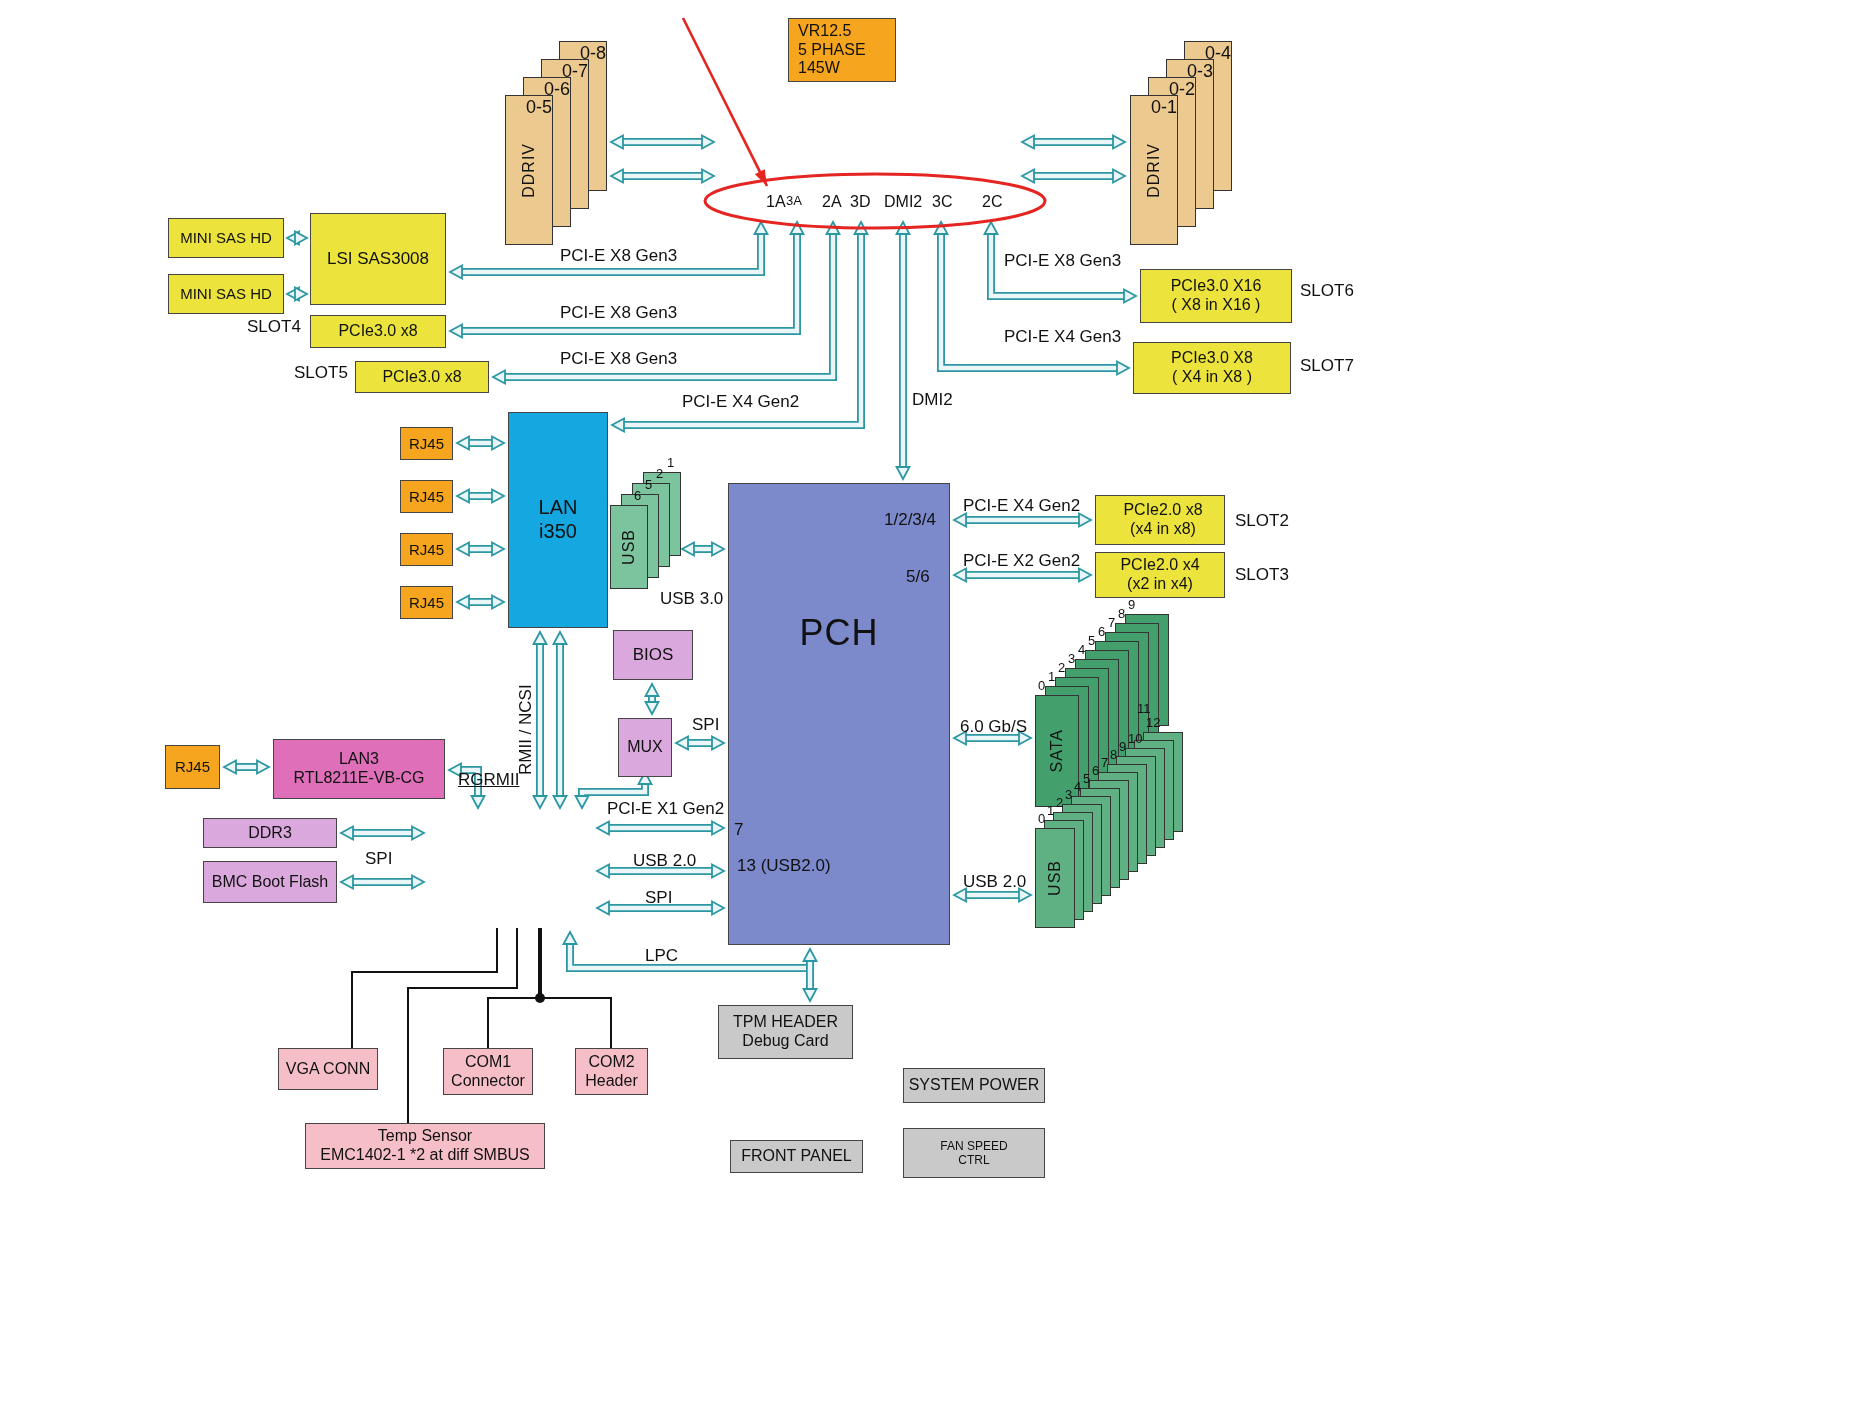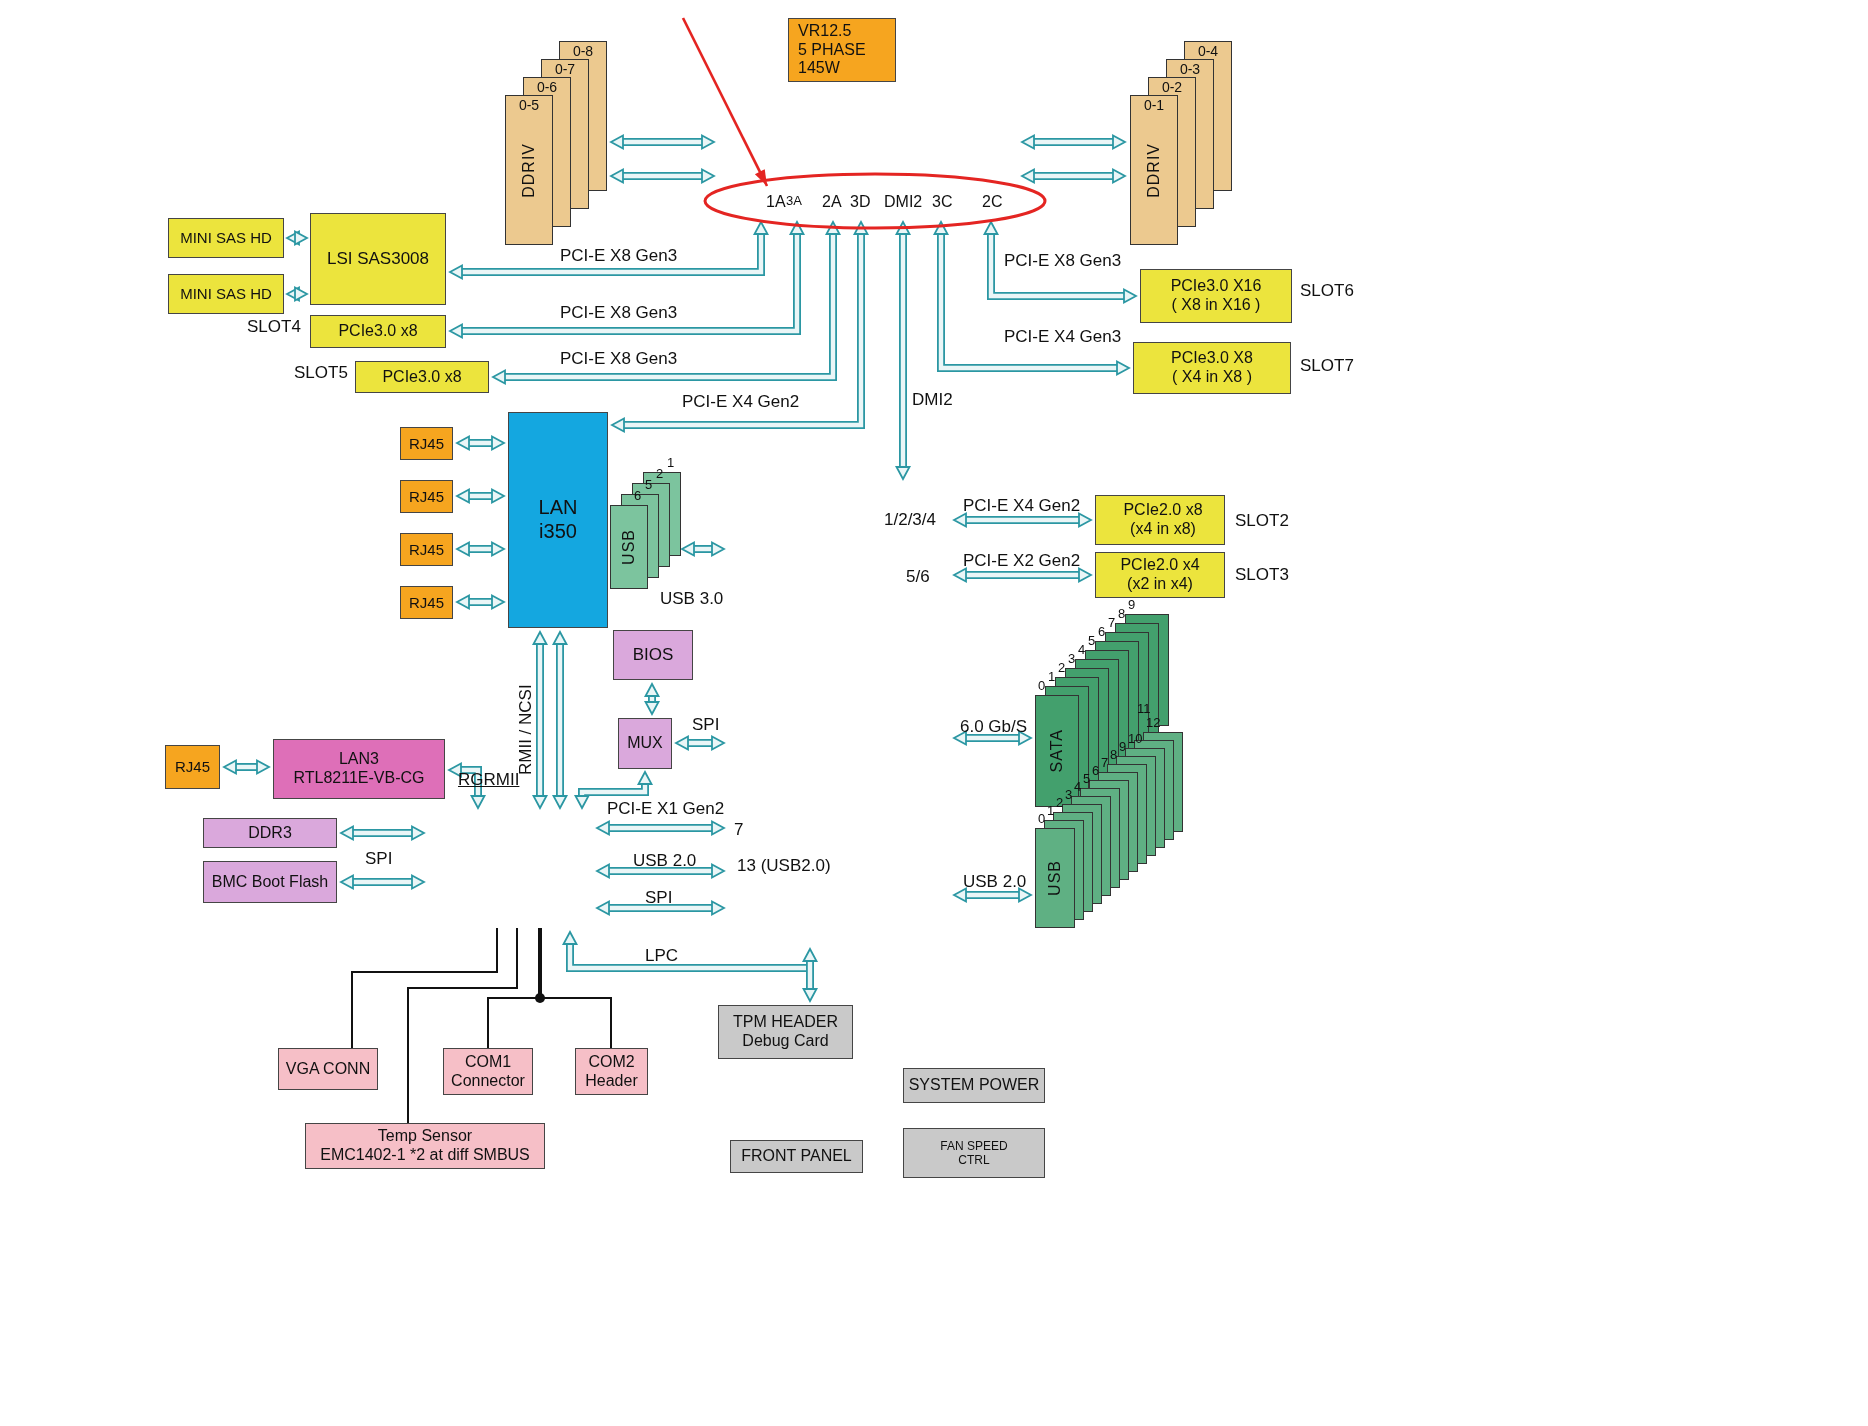--- a/index.html
+++ b/index.html
@@ -14,21 +14,21 @@
     position:absolute;z-index:2;display:flex;align-items:center;justify-content:center;
     text-align:center;border:1.6px solid #454545;white-space:pre-line;line-height:1.18;
   }
   .node.tl{justify-content:flex-start;text-align:left;padding-left:9px}
   .node.cpu{padding-bottom:30px;font-weight:400}
   .node.pch-box{align-items:flex-start;padding-top:128px;letter-spacing:1px}
   .lbl{position:absolute;z-index:4;white-space:pre;font-size:17px}
   .lbl.rot{transform:rotate(-90deg);transform-origin:0 0}
   .digit{position:absolute;z-index:3;font-size:13px}
   .card{border:1.4px solid #333}
-  .card .card-top{position:absolute;top:1px;left:0;right:0;text-align:center;font-size:14px}
+  .card .card-top{position:absolute;top:1px;left:0;right:0;text-align:right;font-size:18px}
   .card .rotlab{writing-mode:vertical-rl;transform:rotate(180deg);font-size:16px;letter-spacing:1px}
   .orange{background:var(--c-orange)} .tan{background:var(--c-tan)}
   .yellow{background:var(--c-yellow)} .purple{background:var(--c-purple)}
   .skyblue{background:var(--c-skyblue)} .pchc{background:var(--c-pch)}
   .usb3c{background:var(--c-usb3)} .satac{background:var(--c-sata)} .usb2c{background:var(--c-usb2)}
   .lavender{background:var(--c-lavender)} .pink{background:var(--c-pink)}
   .pinklight{background:var(--c-pinklight)} .gray{background:var(--c-gray)}
 </style>
 </head>
 <body>
@@ -272,26 +272,27 @@
     <div class="node yellow" style="left: 1140px; top: 269px; width: 152px; height: 54px; font-size: 16px;"><span>PCIe3.0 X16
 ( X8 in X16 )</span></div>
     <div class="node yellow" style="left: 1133px; top: 342px; width: 158px; height: 52px; font-size: 16px;"><span>PCIe3.0 X8
 ( X4 in X8 )</span></div>
     <div class="node skyblue" style="left: 508px; top: 412px; width: 100px; height: 216px; font-size: 20px;"><span>LAN
 i350</span></div>
     <div class="node orange" style="left: 400px; top: 427px; width: 53px; height: 33px; font-size: 15px;"><span>RJ45</span></div>
     <div class="node orange" style="left: 400px; top: 480px; width: 53px; height: 33px; font-size: 15px;"><span>RJ45</span></div>
     <div class="node orange" style="left: 400px; top: 533px; width: 53px; height: 33px; font-size: 15px;"><span>RJ45</span></div>
     <div class="node orange" style="left: 400px; top: 586px; width: 53px; height: 33px; font-size: 15px;"><span>RJ45</span></div>
+    <div class="node pchc pch-box" style="left: 728px; top: 483px; width: 222px; height: 462px; font-size: 36px;"><span>PCH</span></div>
     <div class="node yellow" style="left: 1095px; top: 495px; width: 130px; height: 50px; font-size: 16px; padding-left: 6px;"><span>PCIe2.0 x8
 (x4 in x8)</span></div>
     <div class="node yellow" style="left: 1095px; top: 552px; width: 130px; height: 46px; font-size: 16px;"><span>PCIe2.0 x4
 (x2 in x4)</span></div>
     <div class="node lavender" style="left: 613px; top: 630px; width: 80px; height: 50px; font-size: 17px;"><span>BIOS</span></div>
-    <div class="node lavender" style="left: 618px; top: 718px; width: 54px; height: 51px; font-size: 16px;"><span>MUX</span></div>
+    <div class="node lavender" style="left: 618px; top: 718px; width: 54px; height: 59px; font-size: 16px;"><span>MUX</span></div>
     <div class="node orange" style="left: 165px; top: 745px; width: 55px; height: 44px; font-size: 15px;"><span>RJ45</span></div>
     <div class="node pink" style="left: 273px; top: 739px; width: 172px; height: 60px; font-size: 16px;"><span>LAN3
 RTL8211E-VB-CG</span></div>
     <div class="node lavender" style="left: 203px; top: 818px; width: 134px; height: 30px; font-size: 16px;"><span>DDR3</span></div>
     <div class="node lavender" style="left: 203px; top: 861px; width: 134px; height: 42px; font-size: 16px;"><span>BMC Boot Flash</span></div>
     <div class="node gray" style="left: 718px; top: 1005px; width: 135px; height: 54px; font-size: 16px;"><span>TPM HEADER
 Debug Card</span></div>
     <div class="node pinklight" style="left: 278px; top: 1048px; width: 100px; height: 42px; font-size: 16px;"><span>VGA CONN</span></div>
     <div class="node pinklight" style="left: 443px; top: 1048px; width: 90px; height: 47px; font-size: 16px;"><span>COM1
 Connector</span></div>

